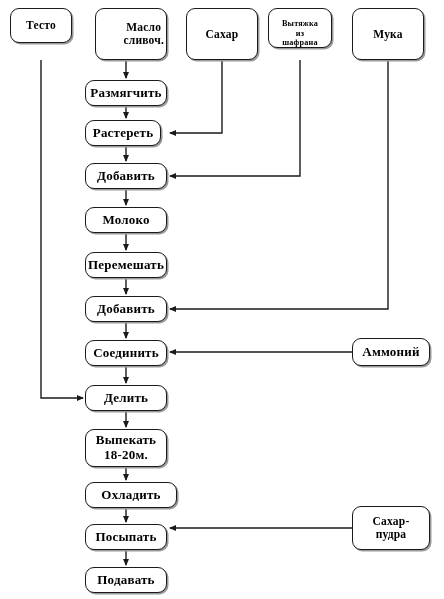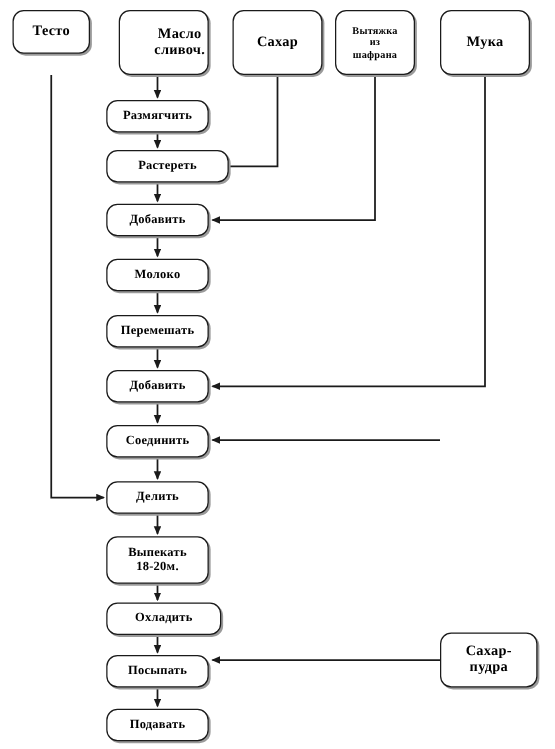--- a/index.html
+++ b/index.html
@@ -41,21 +41,21 @@
     box-shadow: 1.5px 1.5px 0 0 #9a9a9a;
     z-index: 2;
   }
   .node .lbl {
     display: block;
     line-height: 1.12;
     padding: 0 2px;
     white-space: pre-line;
   }
   .t-ingredient { font-size: 11.5px; }
-  .t-step { font-size: 10px; }
+  .t-step { font-size: 13px; }
   .t-small { font-size: 8.2px; }
 </style>
 </head>
 <body>
 
 <div id="chart">
 
   <svg id="edges" viewBox="0 0 444 599" width="444" height="599" xmlns="http://www.w3.org/2000/svg">
     <defs>
       <marker id="ah" markerWidth="7" markerHeight="7" refX="6" refY="3" orient="auto" markerUnits="userSpaceOnUse">
@@ -89,37 +89,40 @@
   <div class="node t-ingredient" style="left:10px;top:8px;width:62px;height:35px;">
     <span class="lbl">Тесто</span>
   </div>
   <div class="node t-ingredient" style="left:95px;top:8px;width:72px;height:52px;justify-content:flex-end;">
     <span class="lbl">Масло
 сливоч.</span>
   </div>
   <div class="node t-ingredient" style="left:186px;top:8px;width:72px;height:52px;">
     <span class="lbl">Сахар</span>
   </div>
-  <div class="node t-small" style="left:268px;top:8px;width:64px;height:52px;">
+  <div class="node t-small" style="left:268px;top:8px;width:64px;height:40px;align-items:flex-end;">
     <span class="lbl">Вытяжка
 из
 шафрана</span>
   </div>
   <div class="node t-ingredient" style="left:352px;top:8px;width:72px;height:52px;">
     <span class="lbl">Мука</span>
+  </div>
+  <div class="node t-step" style="left:352px;top:338px;width:78px;height:28px;">
+    <span class="lbl">Аммоний</span>
   </div>
   <div class="node t-ingredient" style="left:352px;top:506px;width:78px;height:44px;">
     <span class="lbl">Сахар-
 пудра</span>
   </div>
 
   <div class="node t-step" style="left:85px;top:80px;width:82px;height:26px;">
     <span class="lbl">Размягчить</span>
   </div>
-  <div class="node t-step" style="left:85px;top:120px;width:98px;height:26px;">
+  <div class="node t-step" style="left:85px;top:120px;width:76px;height:26px;">
     <span class="lbl">Растереть</span>
   </div>
   <div class="node t-step" style="left:85px;top:163px;width:82px;height:26px;">
     <span class="lbl">Добавить</span>
   </div>
   <div class="node t-step" style="left:85px;top:207px;width:82px;height:26px;">
     <span class="lbl">Молоко</span>
   </div>
   <div class="node t-step" style="left:85px;top:252px;width:82px;height:26px;align-items:center;">
     <span class="lbl">Перемешать</span>

